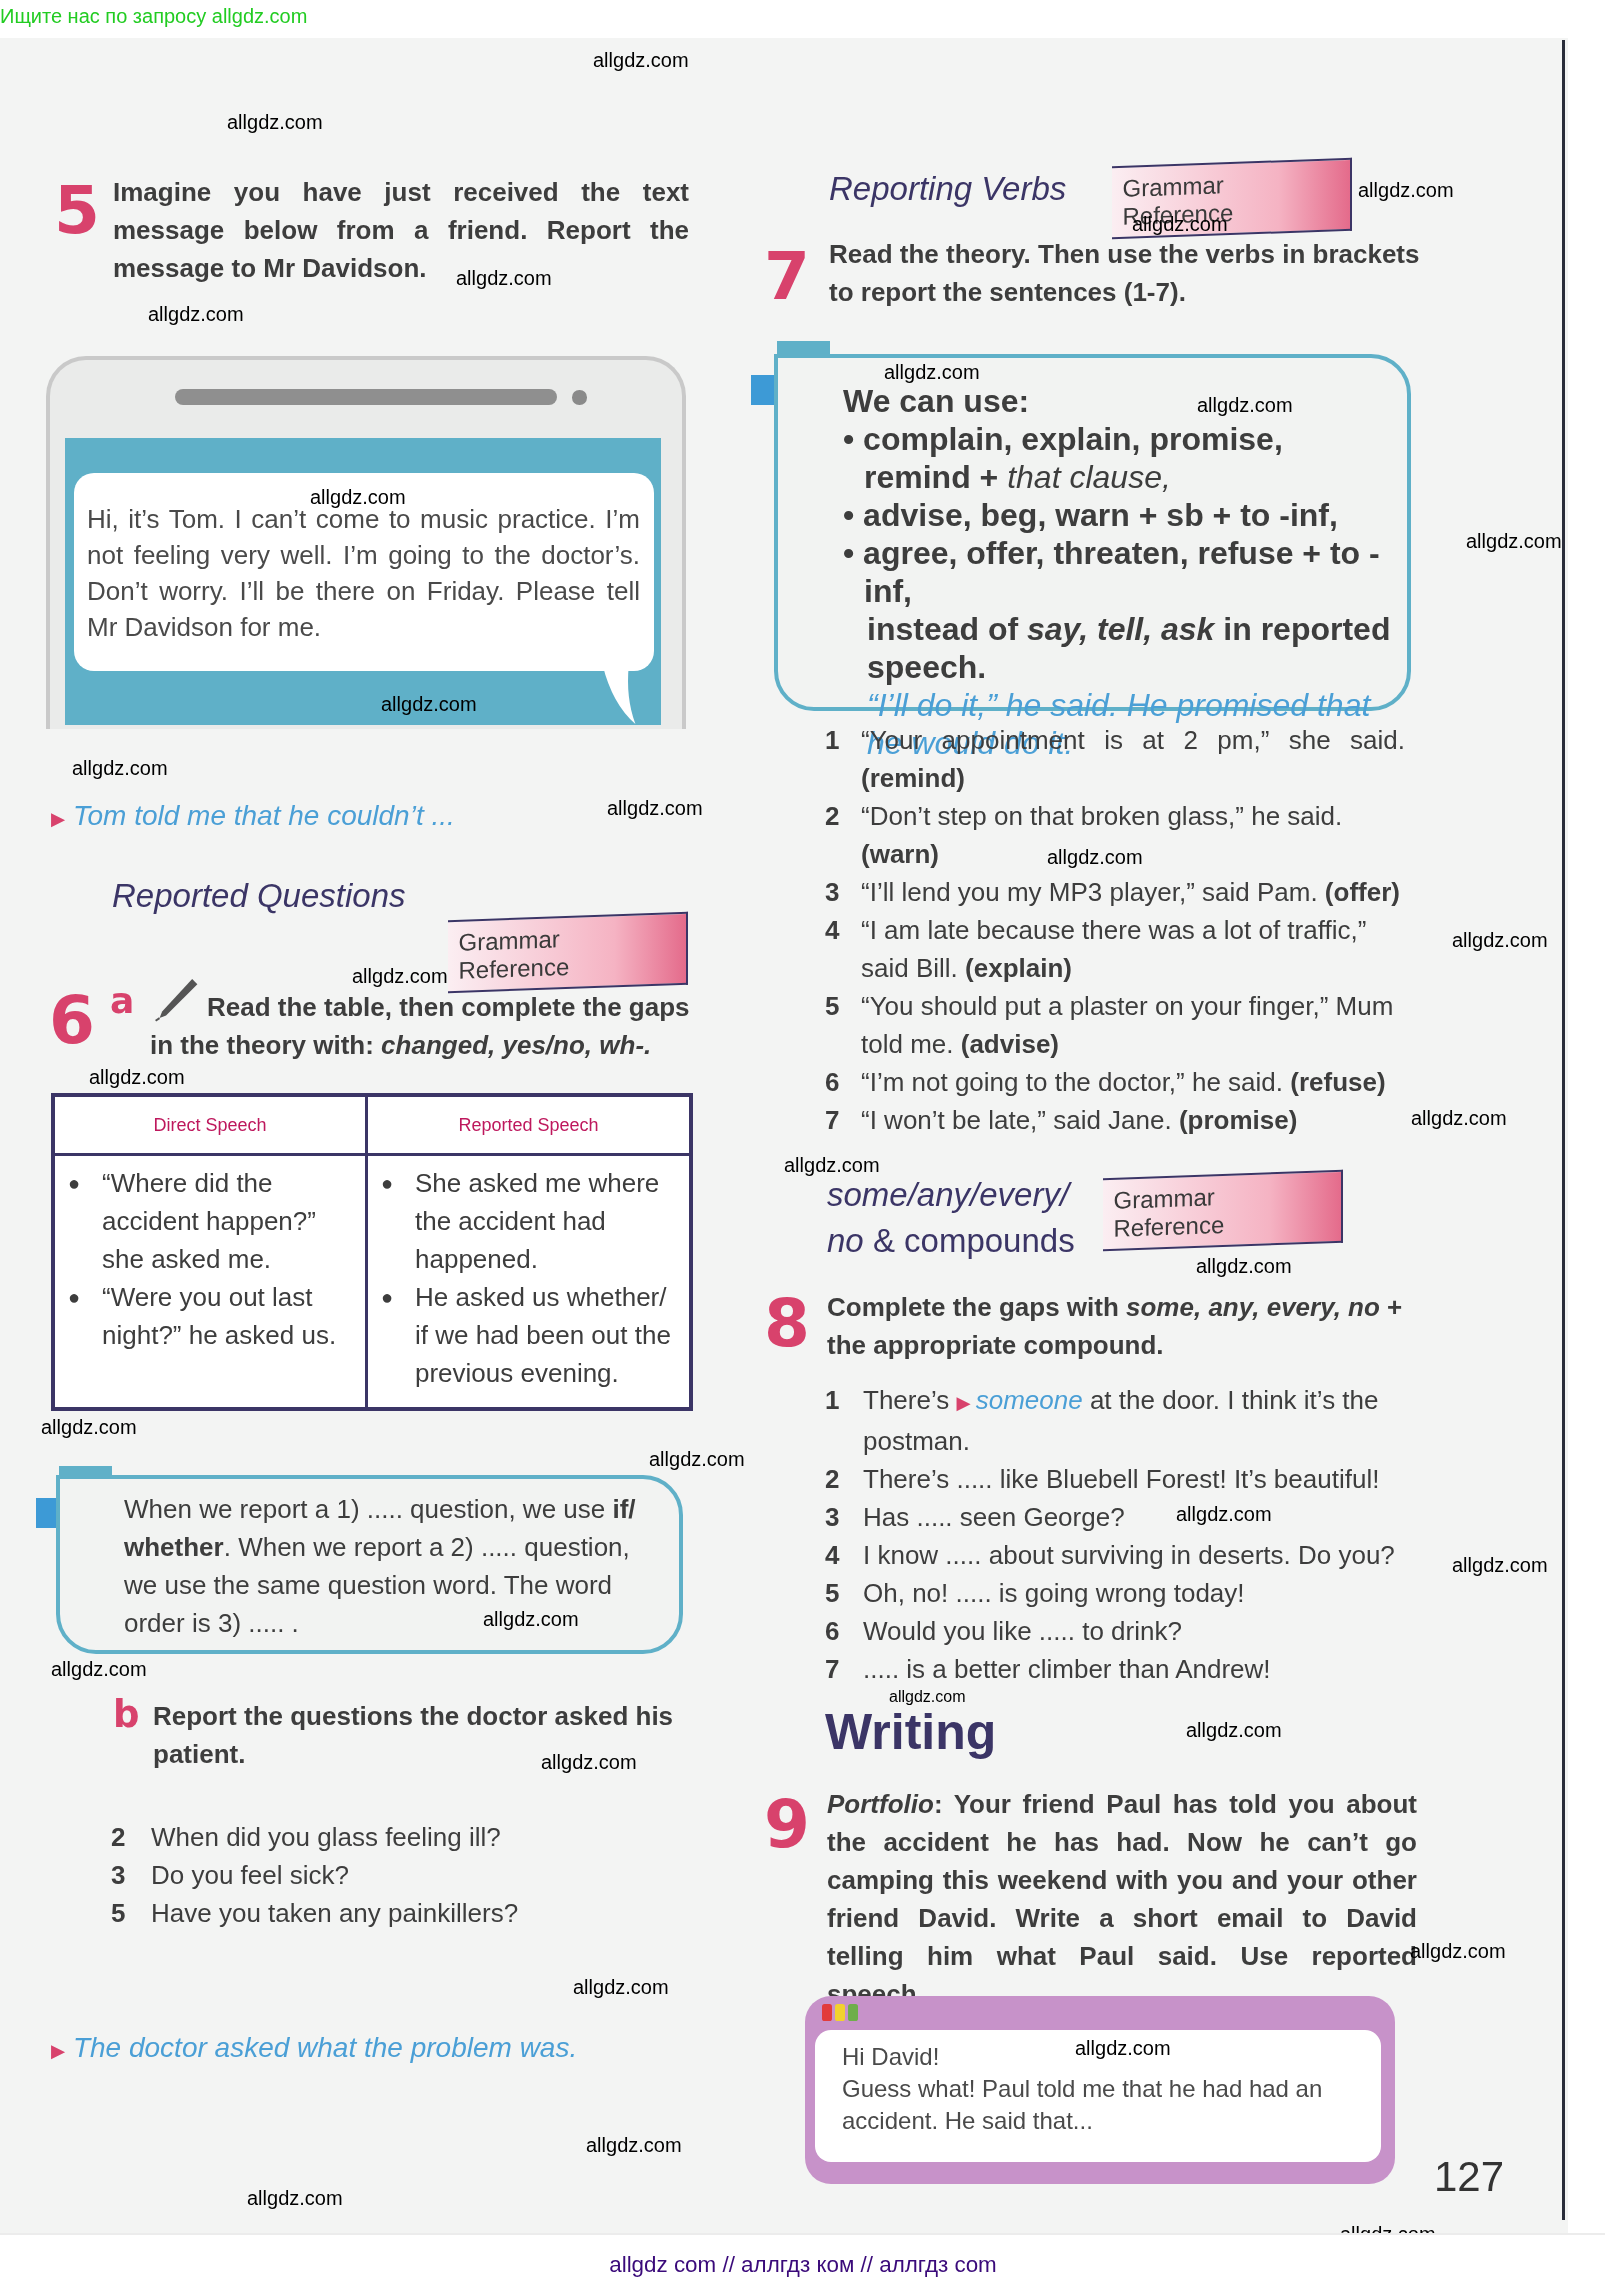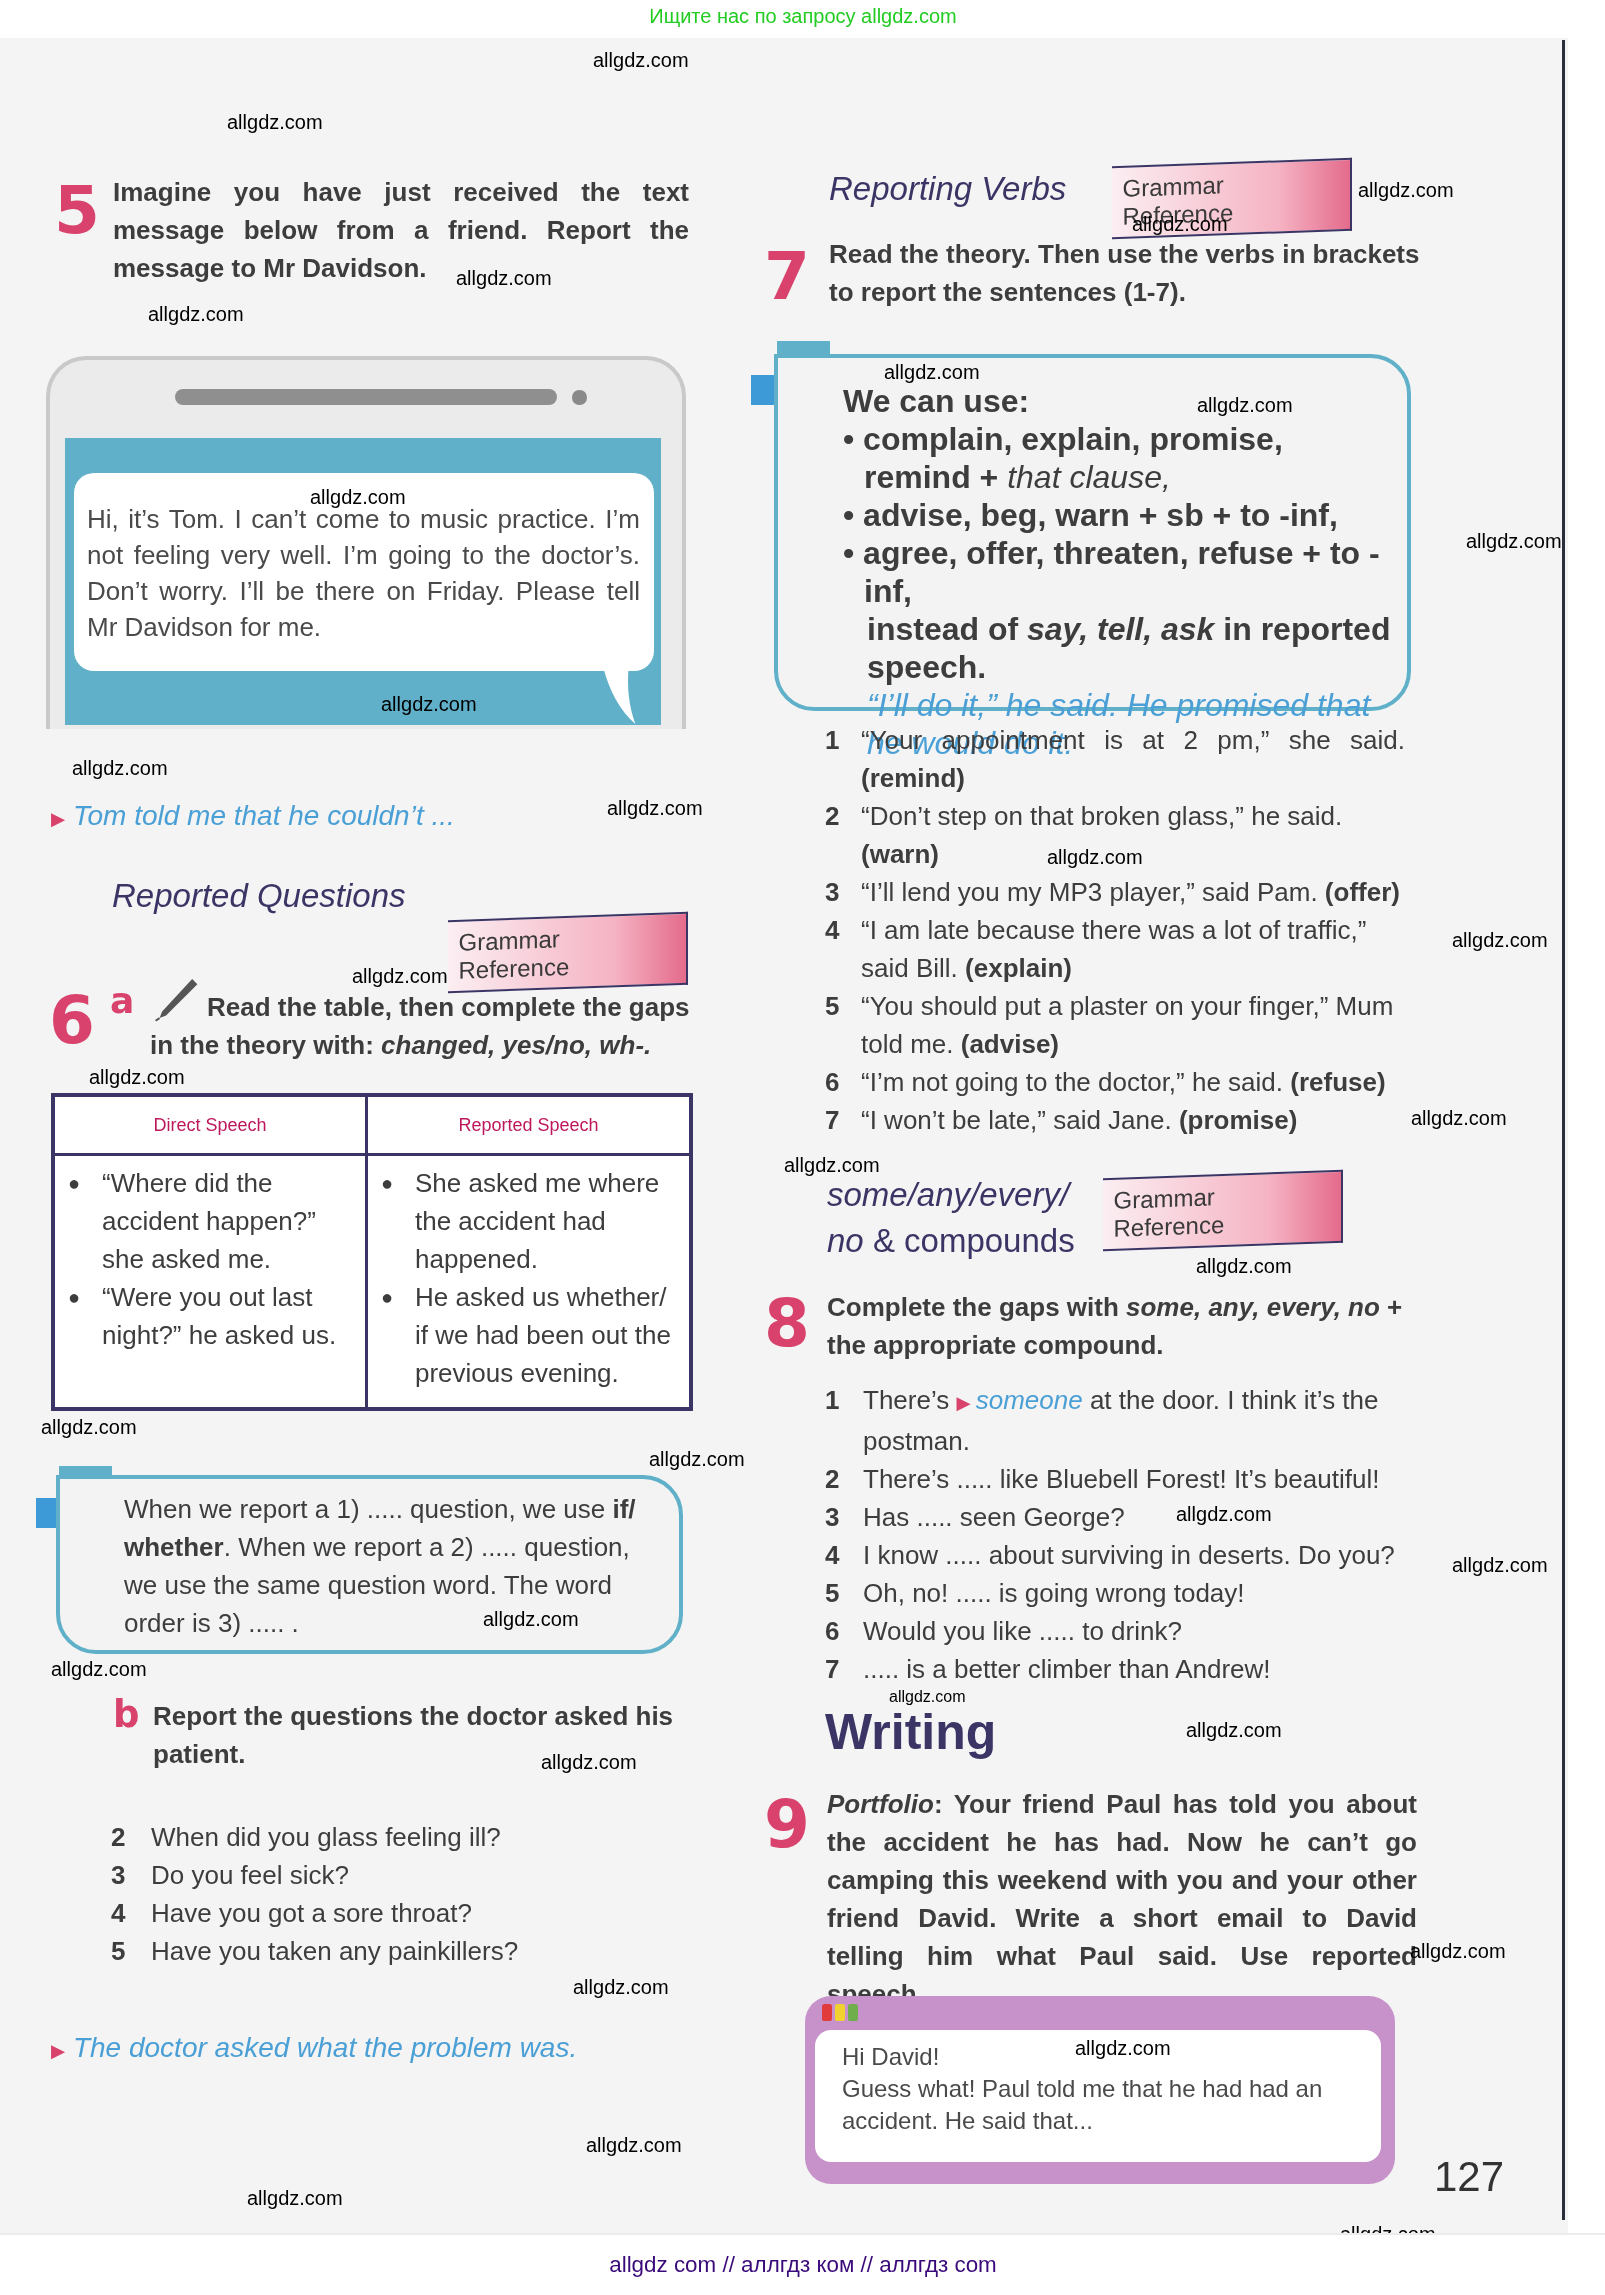--- a/index.html
+++ b/index.html
@@ -1,19 +1,19 @@
 <!DOCTYPE html>
 <html style="font-size:10.5px"><head>
 <meta charset="utf-8">
 <style>
   html,body{margin:0;padding:0;}
   body{width:1606px;height:2295px;position:relative;background:#ffffff;overflow:hidden;
        font-family:"Liberation Sans",sans-serif;color:#3a3a3a;}
   .abs{position:absolute;}
-  .topbar{left:0;top:0;width:1606px;height:36px;text-align:center;color:#22cc22;font-size:20px;line-height:33px;}
+  .topbar{left:0;top:0;width:1606px;height:36px;text-align:left;color:#22cc22;font-size:20px;line-height:33px;}
   .page{left:0;top:38px;width:1568px;height:2226px;background:#f3f4f3;}
   .page-right-edge{left:1562px;top:40px;width:3.3px;height:2180px;background:#2a2d3a;}
   .page-white{left:1568px;top:36px;width:38px;height:2193px;background:#fff;}
   .bottombar{left:0;top:2233px;width:1606px;height:63px;background:#fff;border-top:2.6px solid #ececec;text-align:center;}
   .bottombar span{display:inline-block;margin-top:17px;font-size:22.4px;color:#3a0a7a;}
   .wm{font-size:20px;color:#000;font-family:"Liberation Sans",sans-serif;}
   .num{font-family:"DejaVu Sans",sans-serif;color:#d8426c;font-weight:bold;}
   .bignum{font-size:66px;line-height:66px;}
   .text{font-size:26px;line-height:38px;color:#3d3d3d;}
   .bold{font-weight:bold;}
@@ -120,21 +120,20 @@
 <div class="abs text" style="left:124px;top:1490px;width:540px;font-size:26px;line-height:38px;">
   <span>When we report a 1) ..... question, we use </span><span class="bold">if/ whether</span><span>. When we report a 2) ..... question, we use the same question word. The word order is 3) ..... .</span>
 </div>
 
 <div class="abs num" style="left:113px;top:1693px;font-size:37px;">b</div>
 <div class="abs text bold" style="left:153px;top:1697px;width:527px;">Report the questions the doctor asked his patient.</div>
 
 <div class="abs text" style="left:111px;top:1818px;width:580px;">
   <div><span class="bold" style="display:inline-block;width:40px;">2</span><span>When did you glass feeling ill?</span></div>
   <div><span class="bold" style="display:inline-block;width:40px;">3</span><span>Do you feel sick?</span></div>
-  <div><span class="bold" style="display:inline-block;width:40px;">4</span><span>Have you got a sore throat?</span></div>
   <div><span class="bold" style="display:inline-block;width:40px;">5</span><span>Have you taken any painkillers?</span></div>
 </div>
 
 <div class="abs" style="left:51px;top:2032px;font-size:28px;">
   <span class="arrow">▶</span>
   <span class="blue ital">The doctor asked what the problem was.</span>
 </div>
 
 <div class="abs heading" style="left:829px;top:170px;">Reporting Verbs</div>
 <div class="abs gref" style="left:1112px;top:162px;width:217px;">Grammar Reference</div>

